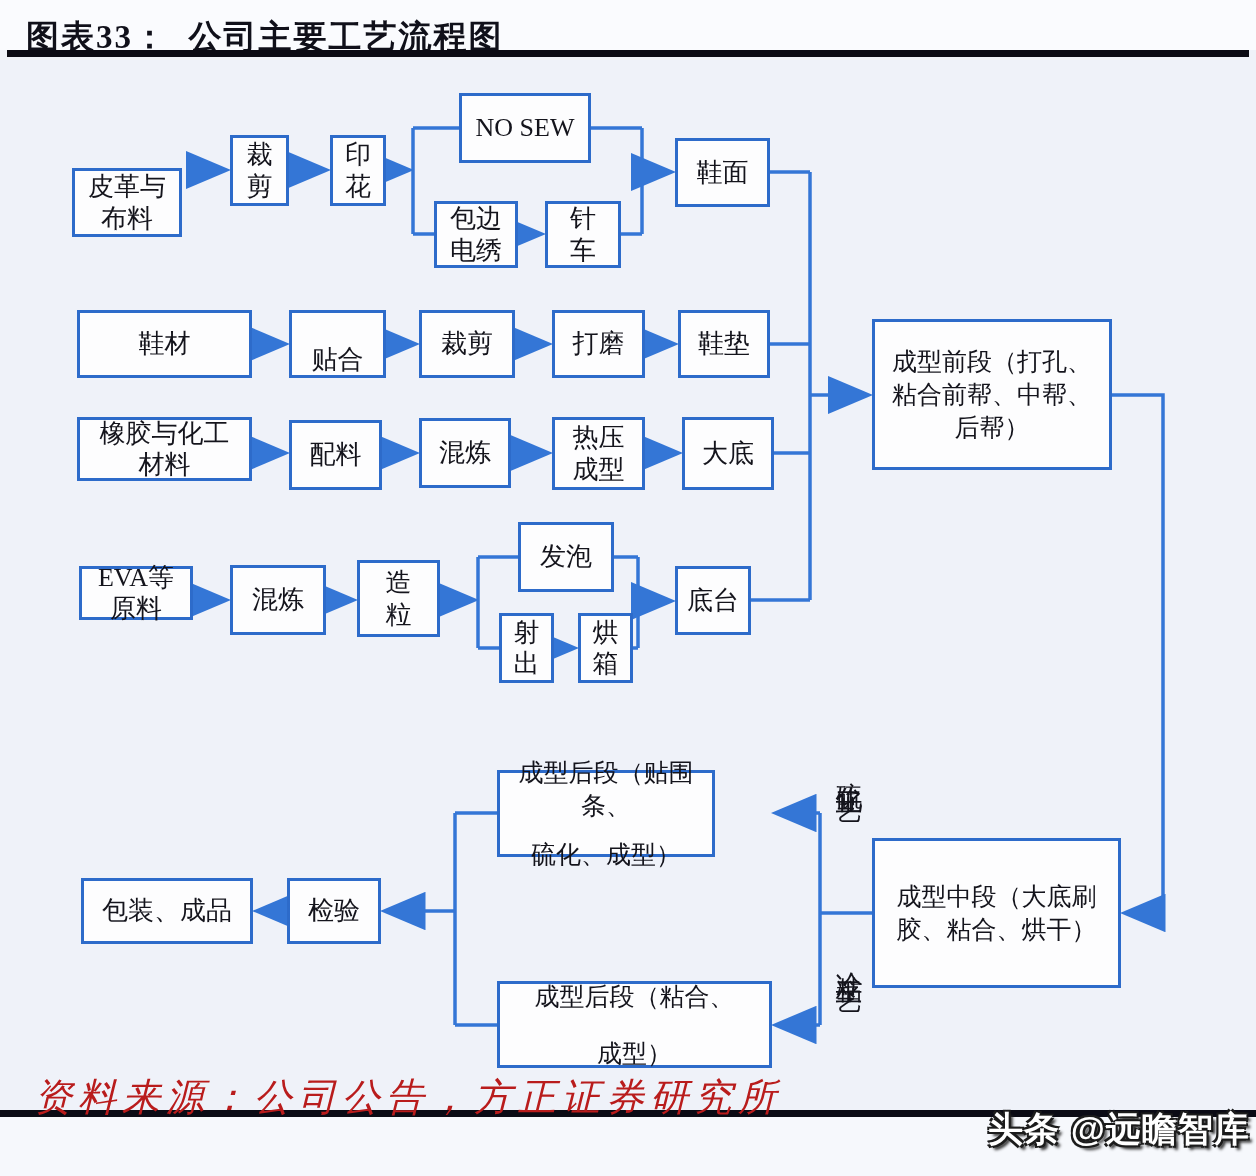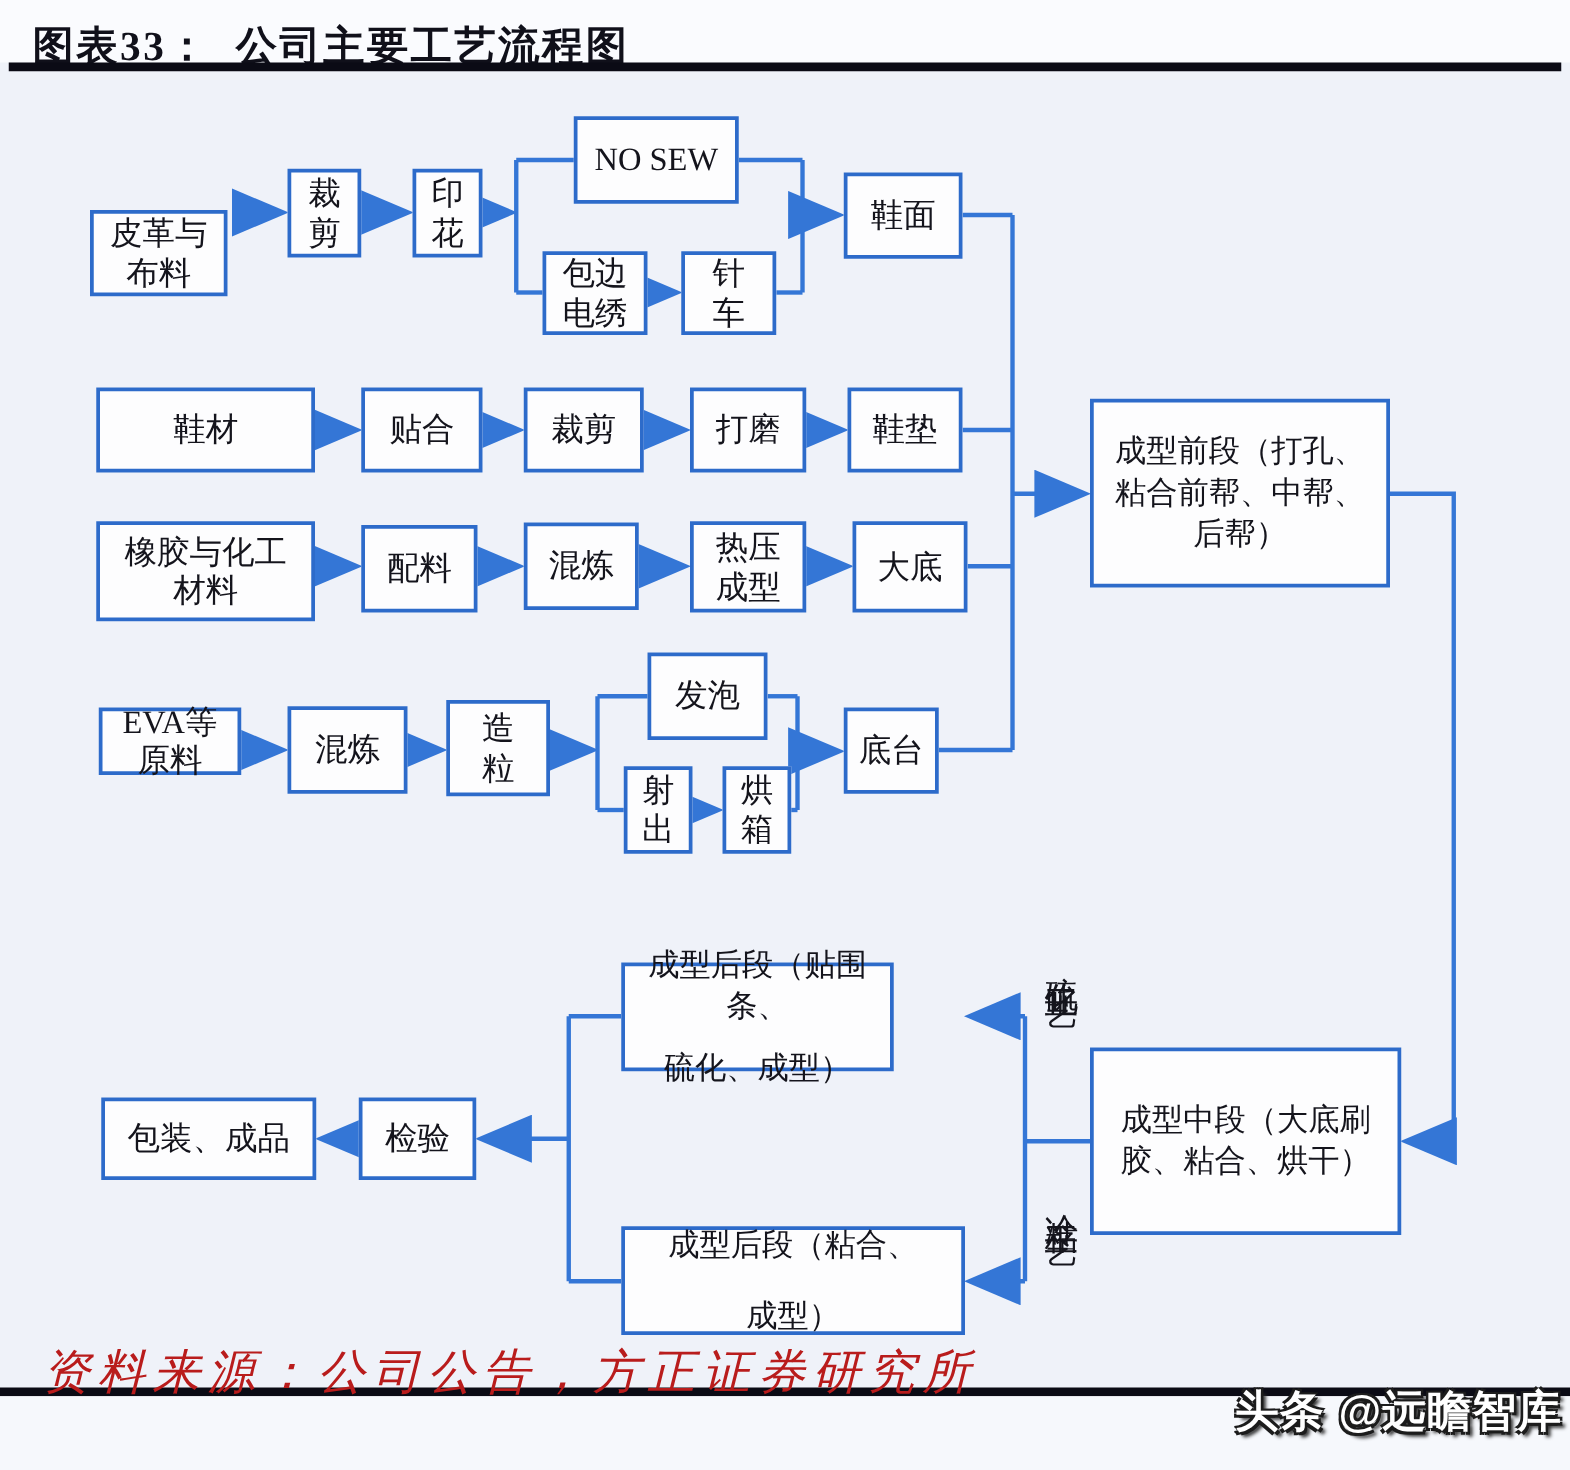--- a/index.html
+++ b/index.html
@@ -144,33 +144,33 @@
       <div class="node" style="left: 545px; top: 201px; width: 76px; height: 67px;">
         <div>针</div>
         <div>车</div>
       </div>
       <div class="node" style="left: 675px; top: 138px; width: 95px; height: 69px;">
         <div>鞋面</div>
       </div>
       <div class="node" style="left: 77px; top: 310px; width: 175px; height: 68px;">
         <div>鞋材</div>
       </div>
-      <div class="node" style="left: 289px; top: 310px; width: 97px; height: 68px;">
+      <div class="node" style="left: 289px; top: 310px; width: 97px; height: 68px; justify-content: flex-end;">
         <div>贴合</div>
       </div>
       <div class="node" style="left: 419px; top: 310px; width: 96px; height: 68px;">
         <div>裁剪</div>
       </div>
       <div class="node" style="left: 552px; top: 310px; width: 93px; height: 68px;">
         <div>打磨</div>
       </div>
       <div class="node" style="left: 678px; top: 310px; width: 92px; height: 68px;">
         <div>鞋垫</div>
       </div>
-      <div class="node" style="left: 77px; top: 417px; width: 175px; height: 80px; justify-content: center;">
+      <div class="node" style="left: 77px; top: 417px; width: 175px; height: 64px; justify-content: center;">
         <div>橡胶与化工</div>
         <div>材料</div>
       </div>
       <div class="node" style="left: 289px; top: 420px; width: 93px; height: 70px;">
         <div>配料</div>
       </div>
       <div class="node" style="left: 419px; top: 418px; width: 92px; height: 70px;">
         <div>混炼</div>
       </div>
       <div class="node" style="left: 552px; top: 417px; width: 93px; height: 73px;">

